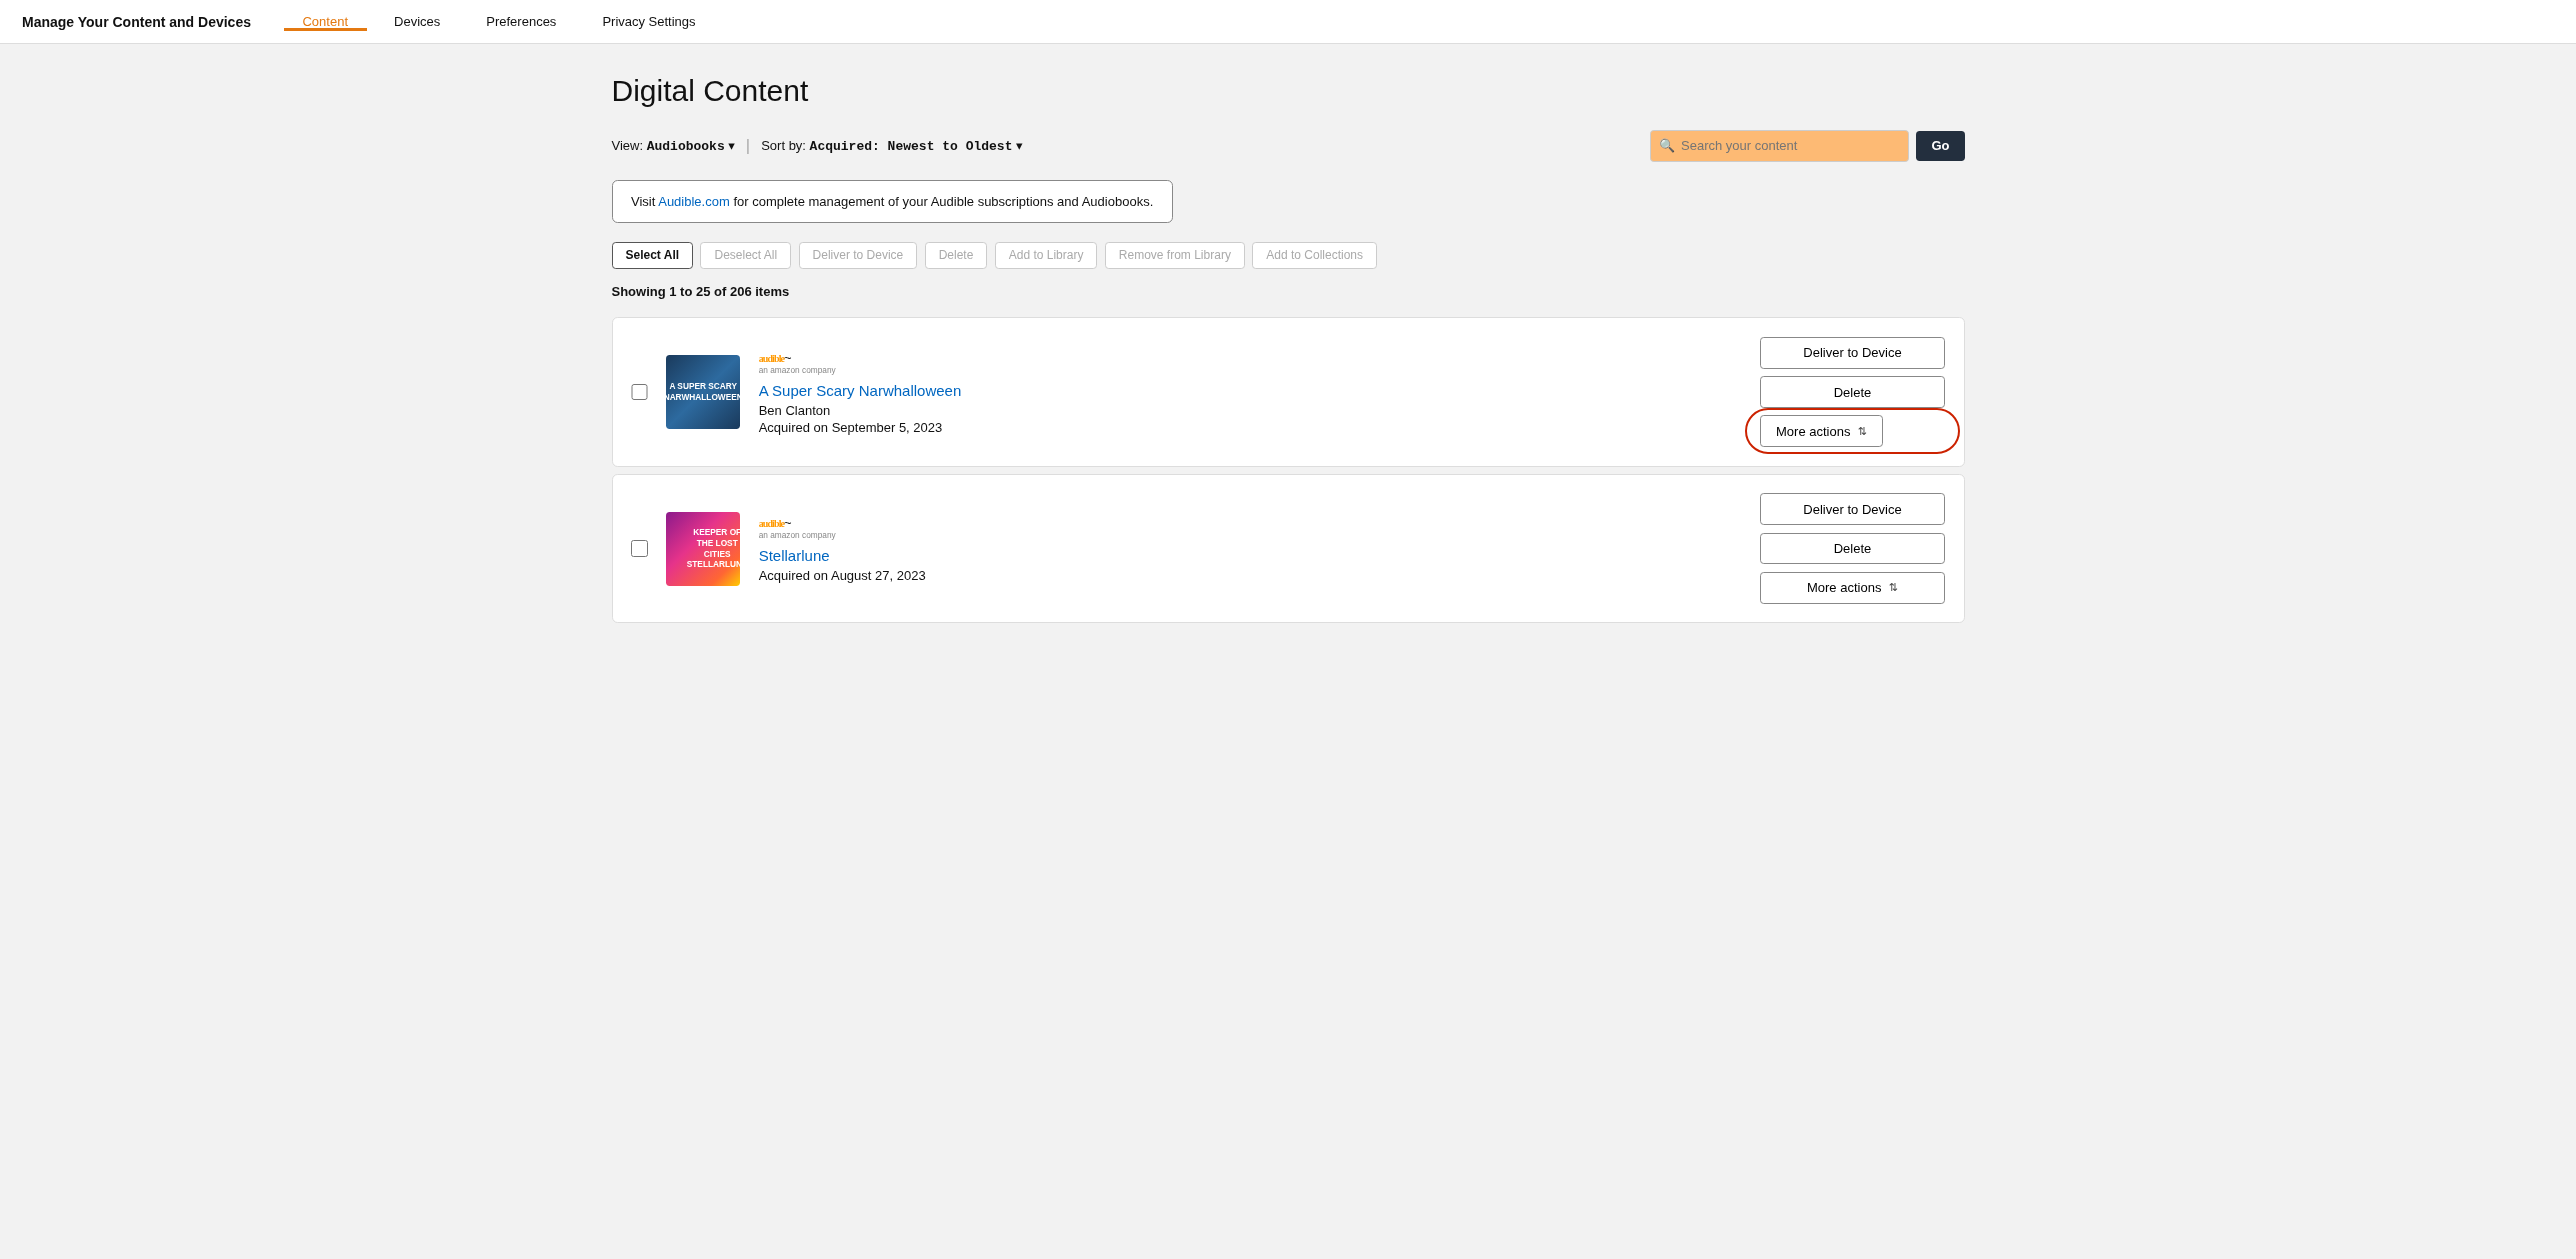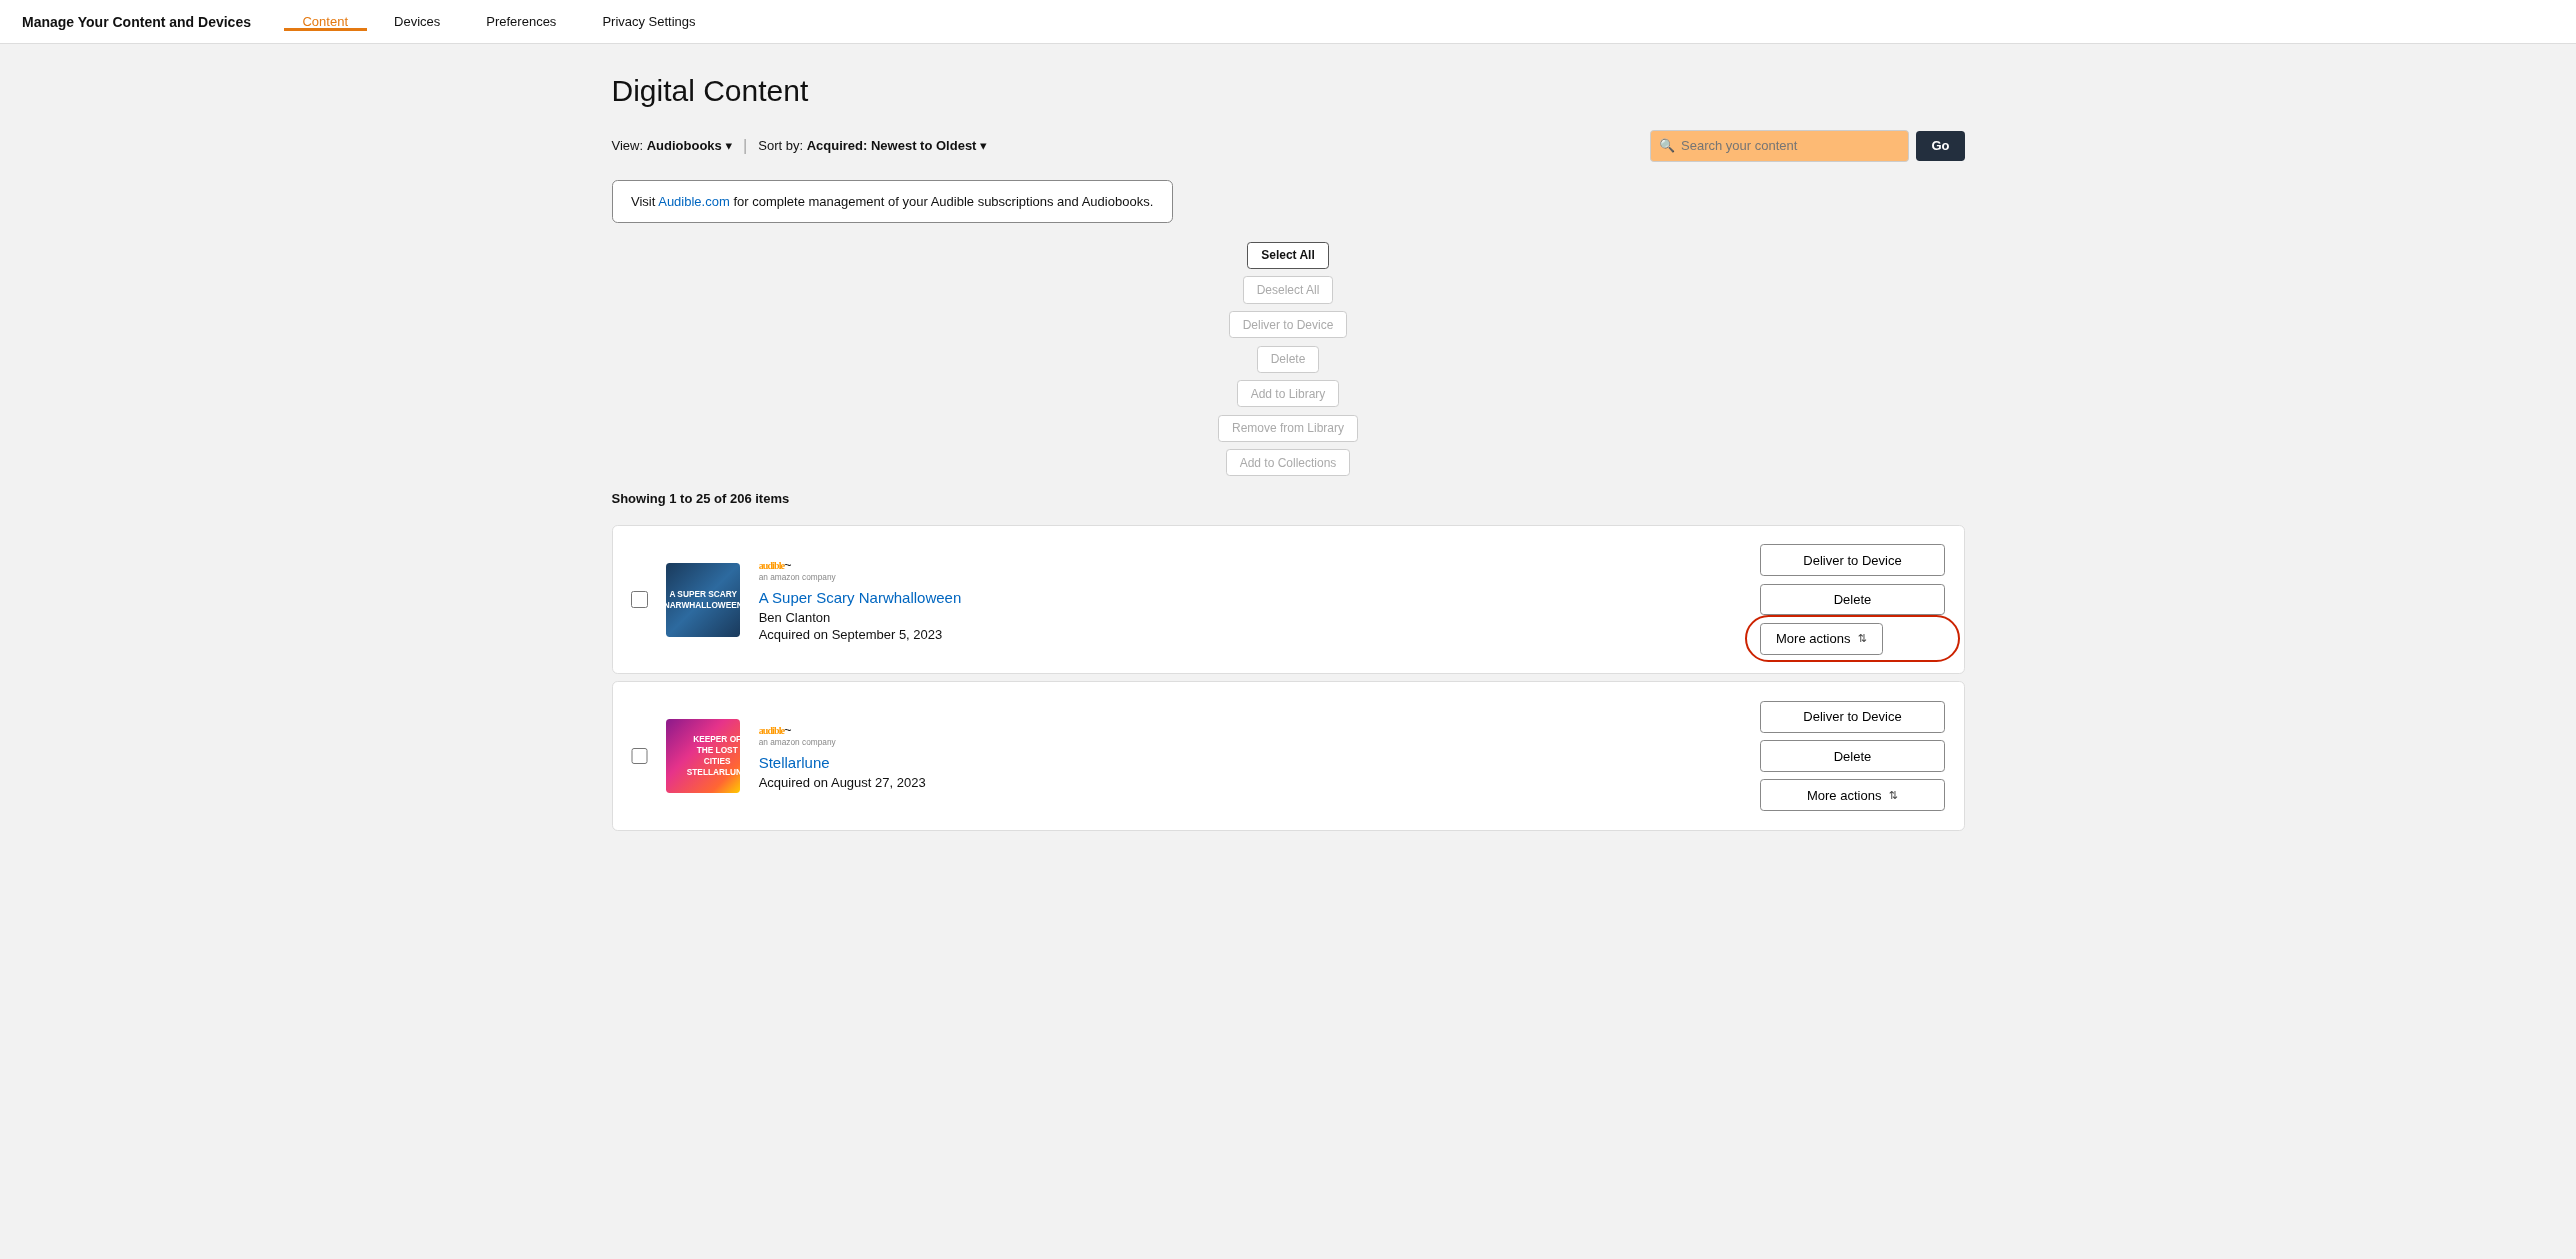--- a/index.html
+++ b/index.html
@@ -83,20 +83,21 @@
     .filter-divider {
       color: #aaa;
       font-size: 16.7px;
     }
     .filter-select {
       font-size: 13px;
       font-weight: normal;
     }
     .filter-select strong {
       font-weight: bold;
+      font-family: Liberation Mono, monospace;
     }
     .search-area {
       display: flex;
       align-items: center;
       gap: 7.4px;
     }
     .search-input-wrapper {
       position: relative;
       display: flex;
       align-items: center;
@@ -142,21 +143,20 @@
       color: #0066c0;
       text-decoration: none;
     }
 
     
     .bulk-actions {
       display: flex;
       align-items: center;
       gap: 7.4px;
       margin-bottom: 15px;
-      flex-direction: column;
     }
     .bulk-btn {
       border: 0.9px solid #888;
       background: #fff;
       border-radius: 3.7px;
       padding: 5.6px 13px;
       font-size: 12px;
       cursor: pointer;
       color: #111;
     }

